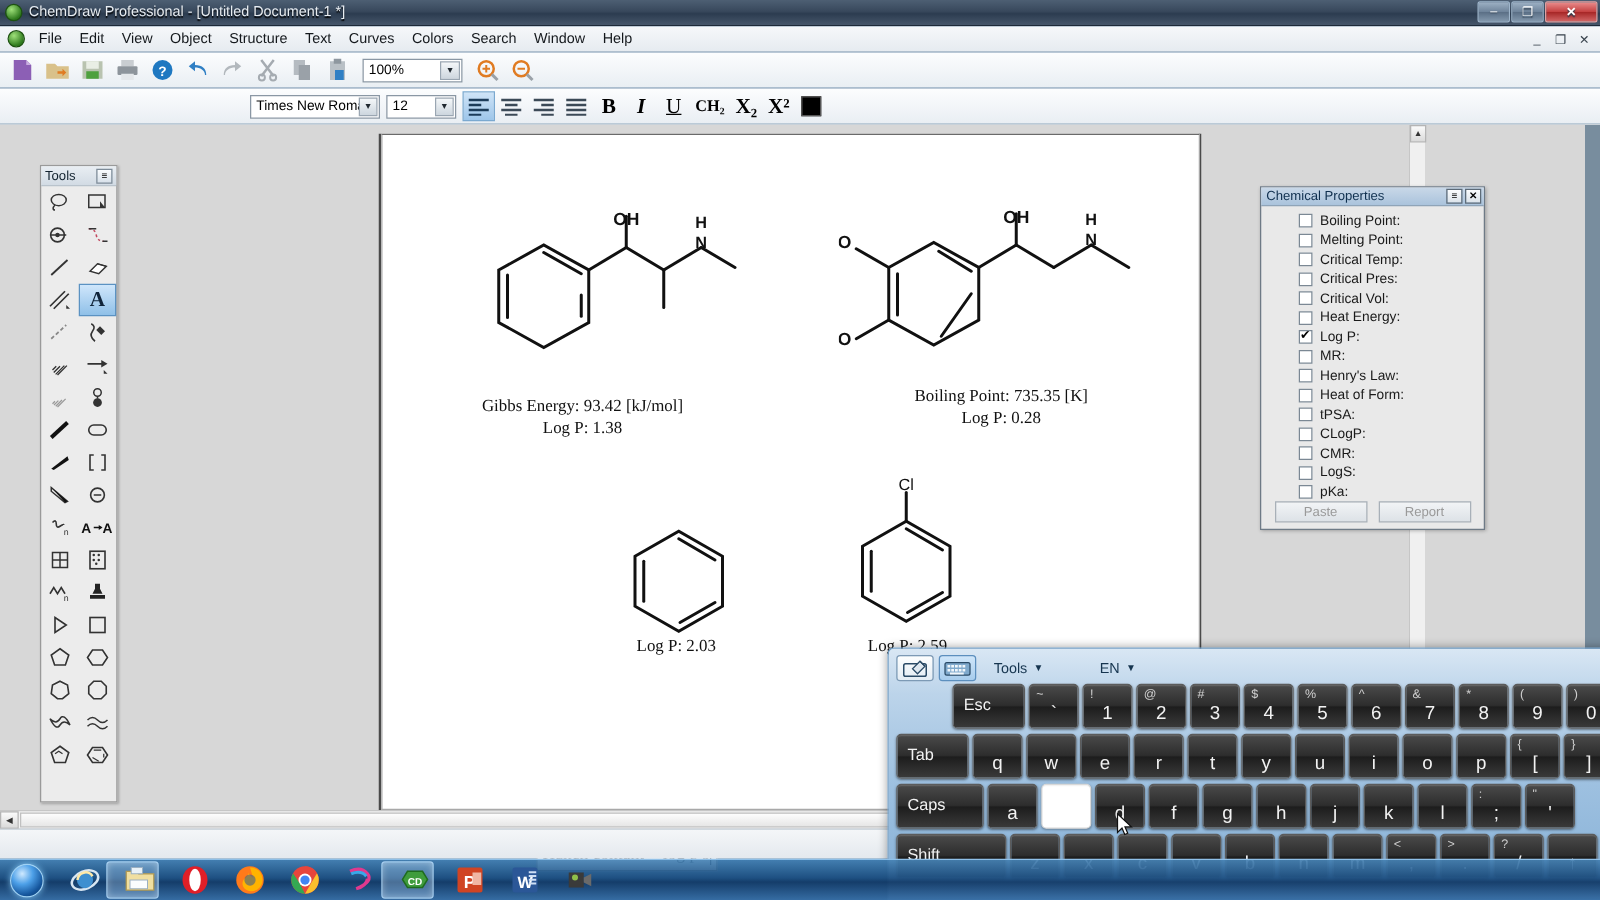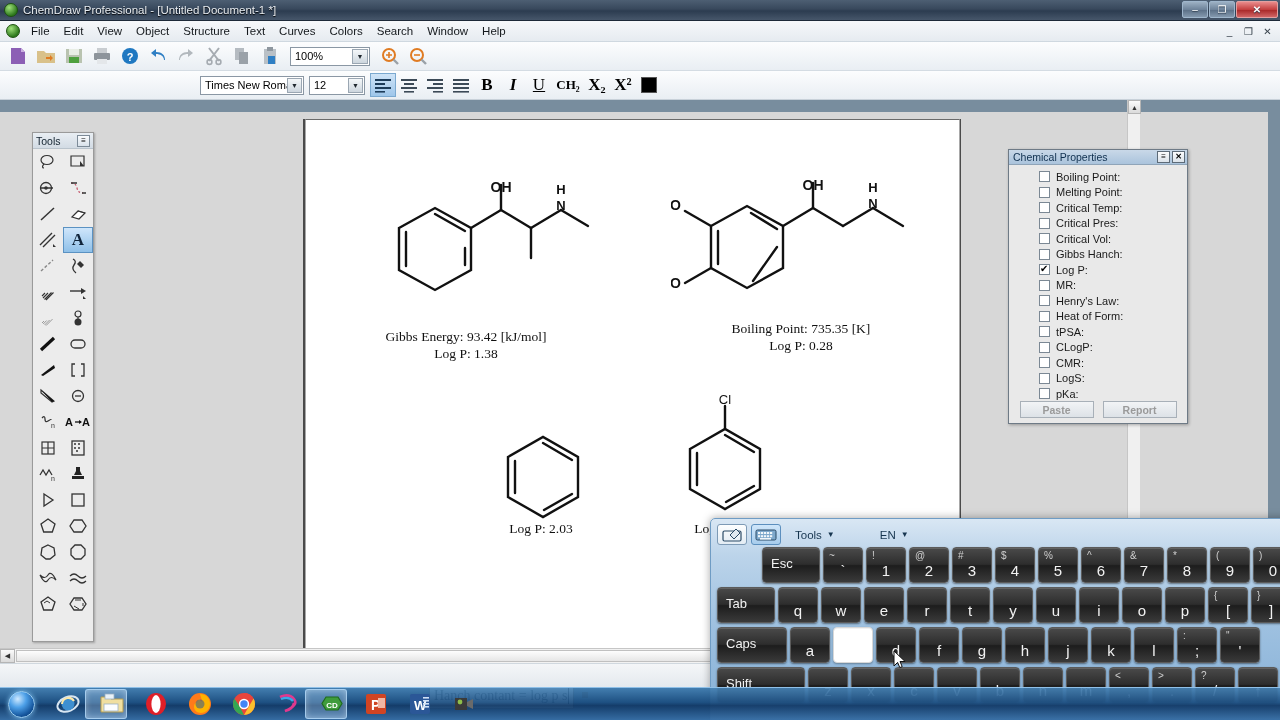--- a/index.html
+++ b/index.html
@@ -103,21 +103,21 @@
   .fmt-btn.sel { background: linear-gradient(180deg,#cfe4f7,#9ec6ea); border:1px solid #7ba9d0; }
   .fmt-txt { font-family: "Liberation Serif", serif; font-size: 17px; color: #000; }
   .swatch { width: 16px; height: 16px; background: #000; border: 1px solid #555; }
 
   
   .workspace {
     position: absolute; top: 100px; left: 0; width: 1280px; height: 580px;
     background: #788d9e;
   }
   .mdi-area {
-    position: absolute; top: 12px; left: 0; width: 1268px; height: 548px;
+    position: absolute; top: 0; left: 0; width: 1268px; height: 548px;
     background: #d7d7d7;
   }
   .doc-page {
     position: absolute; top: 7px; left: 305px; width: 655px; height: 541px;
     background: #ffffff; border: 1px solid #a8a8a8; border-top: 1px solid #6a6a6a;
   }
   .doc-left-edge {
     position: absolute; top: 7px; left: 303px; width: 2px; height: 541px; background: #4a4a4a;
   }
   .doc-right-edge {
@@ -203,21 +203,21 @@
     width: 11px; height: 11px; background: #fff; border: 1px solid #7b8894;
     margin-right: 6px; flex: none; position: relative;
   }
   .cp-box.checked::after {
     content: "\2714"; position: absolute; left: 0px; top: -2px;
     font-size: 10px; color: #000; line-height: 12px;
   }
   .cp-label { font-size: 11px; color: #1a1a1a; white-space: nowrap; }
   .cp-buttons {
     position: absolute; bottom: 5px; left: 0; width: 100%;
-    display: flex; justify-content: space-around; padding: 0 6px; font-weight: bold;
+    display: flex; justify-content: space-around; padding: 0 6px;
   }
   .cp-btn {
     width: 74px; height: 17px; border: 1px solid #a8b0b8;
     background: linear-gradient(180deg,#f2f4f6,#dde2e7);
     display: flex; align-items: center; justify-content: center;
     font-size: 10.5px; color: #9a9a9a;
   }
 
   
   .mol { position: absolute; }
@@ -870,21 +870,21 @@
       <div class="cp-row">
           <span class="cp-box"></span>
           <span class="cp-label">Critical Pres:</span>
         </div>
       <div class="cp-row">
           <span class="cp-box"></span>
           <span class="cp-label">Critical Vol:</span>
         </div>
       <div class="cp-row">
           <span class="cp-box"></span>
-          <span class="cp-label">Gibbs Hanch:</span>
+          <span class="cp-label">Heat Energy:</span>
         </div>
       <div class="cp-row">
           <span class="cp-box checked"></span>
           <span class="cp-label">Log P:</span>
         </div>
       <div class="cp-row">
           <span class="cp-box"></span>
           <span class="cp-label">MR:</span>
         </div>
       <div class="cp-row">

